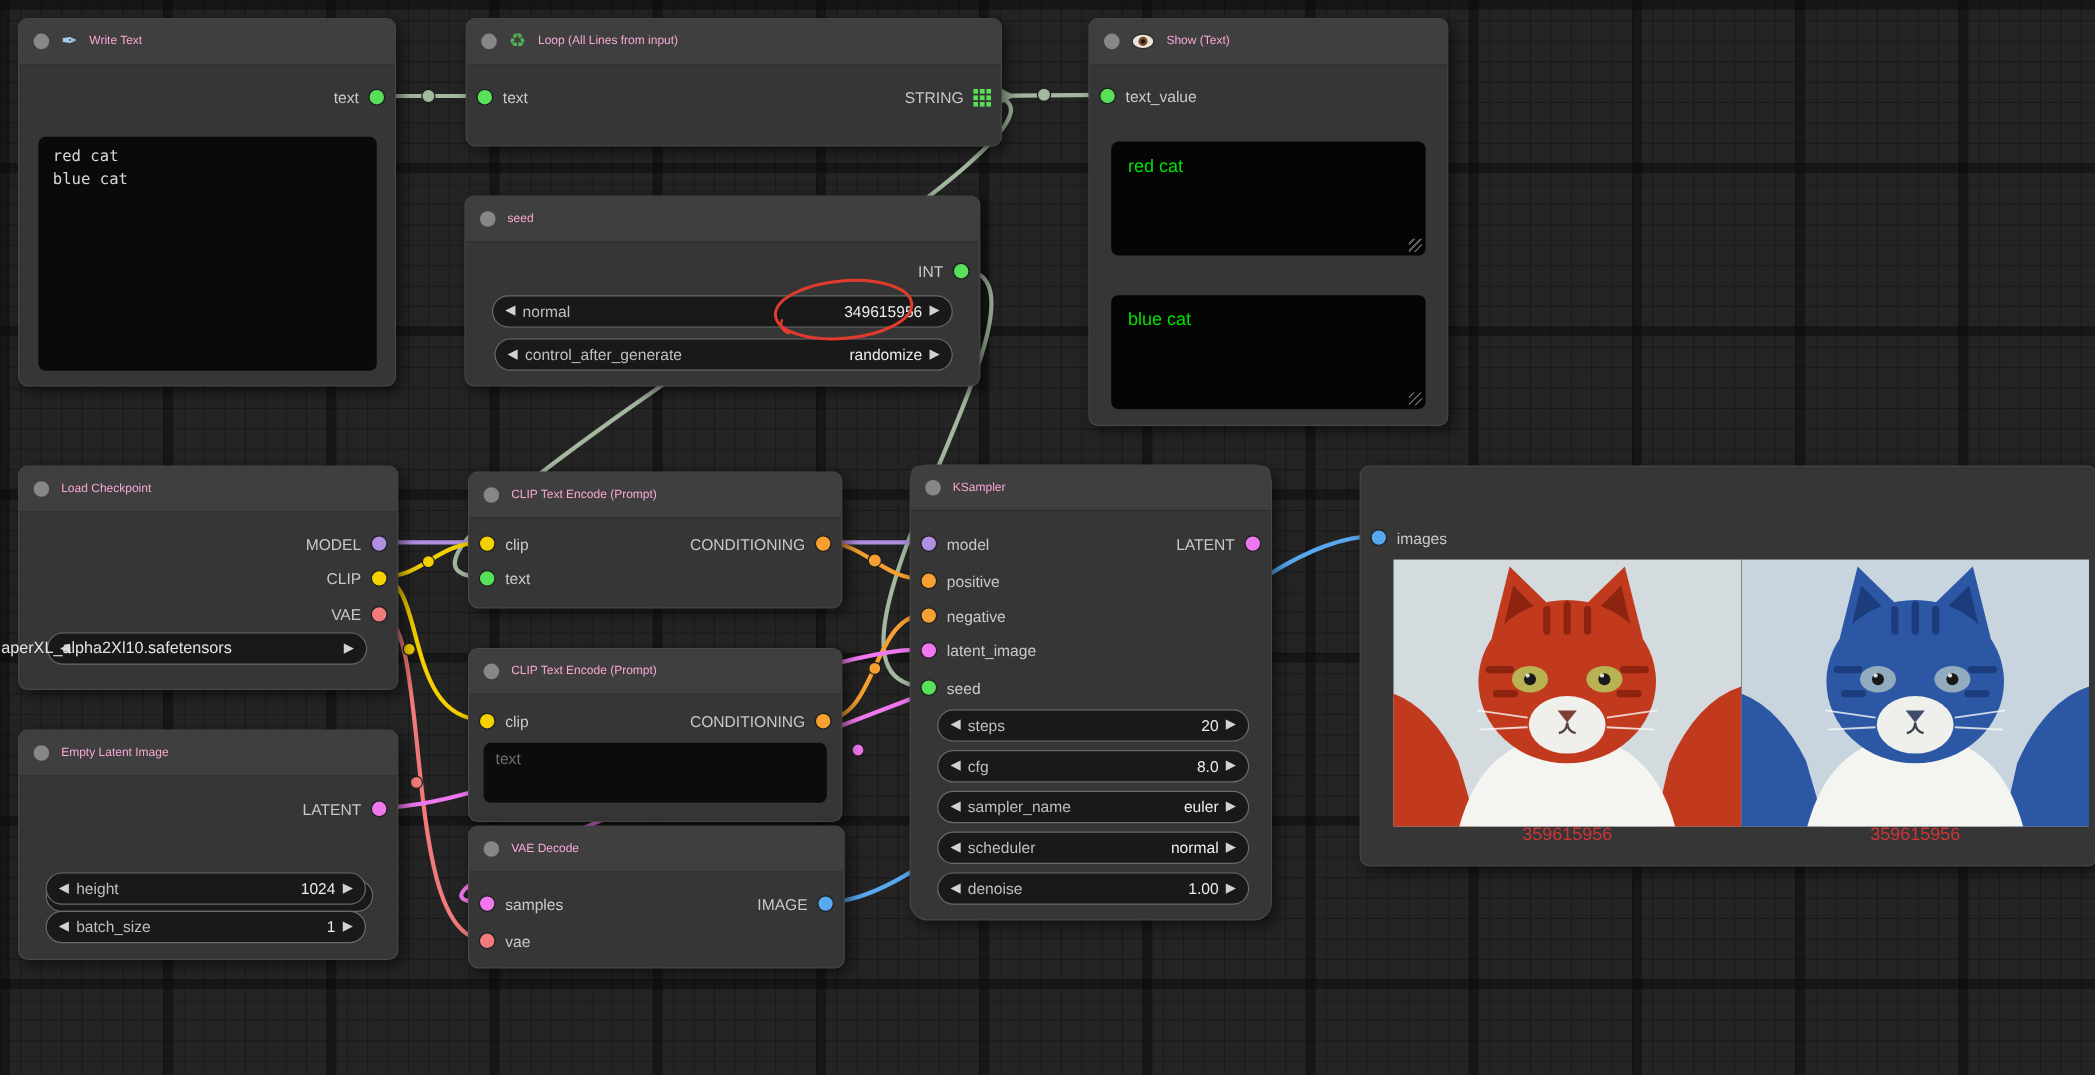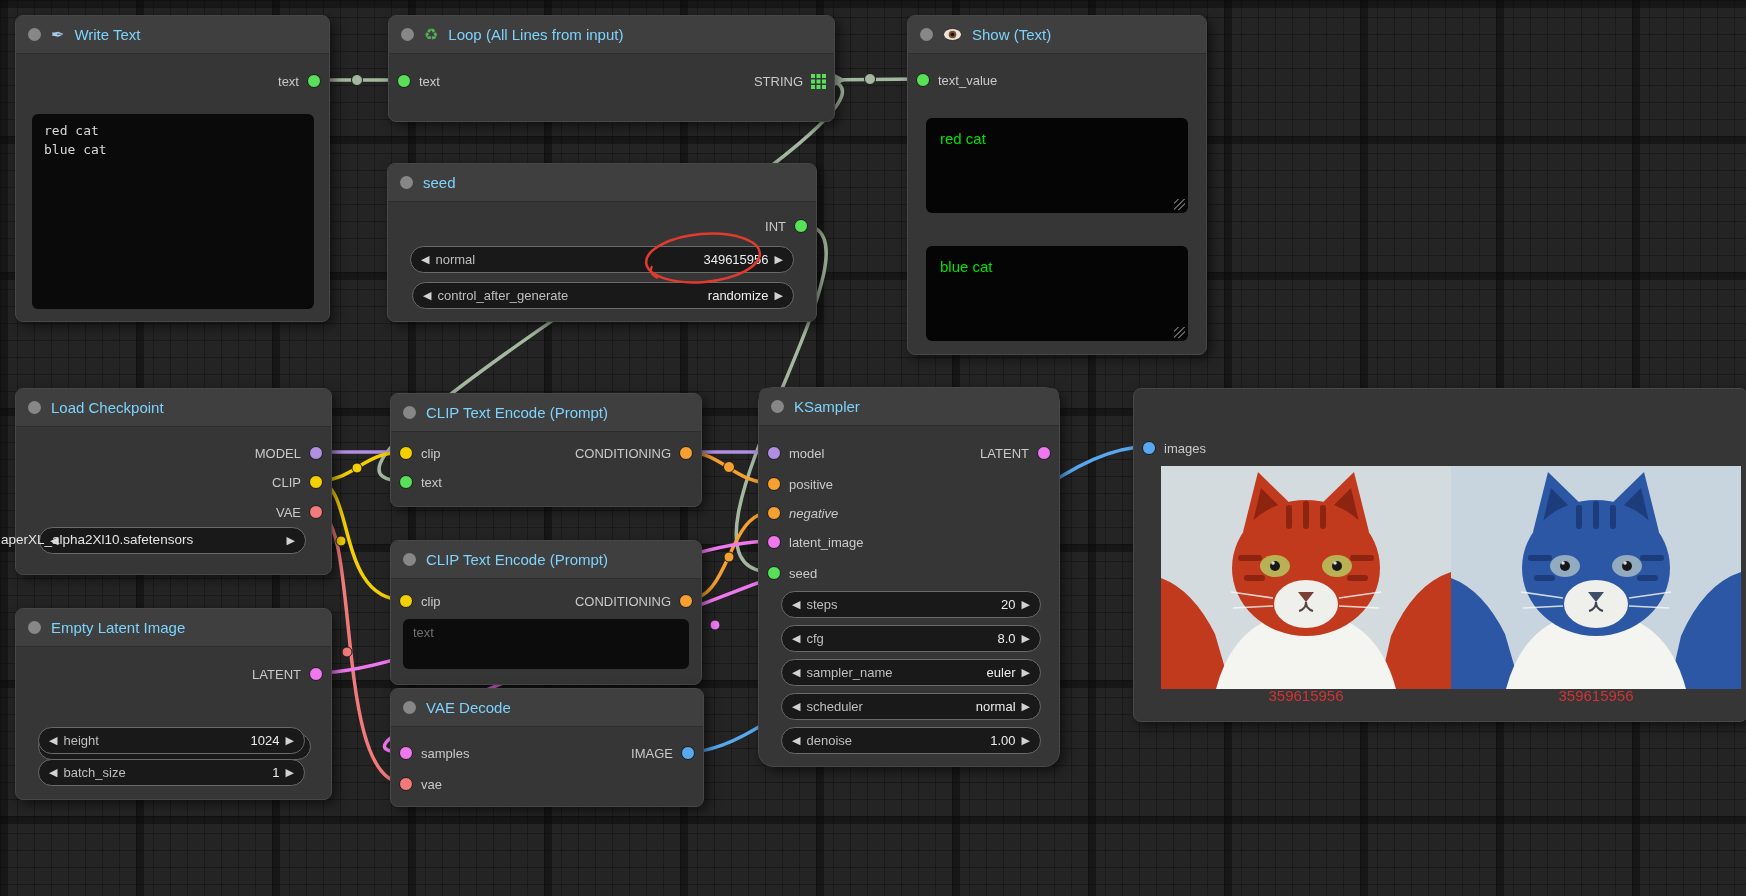--- a/index.html
+++ b/index.html
@@ -19,21 +19,21 @@
   .node{
     position:absolute;z-index:2;background:#363636;border:1px solid #474747;
     border-radius:8px;box-shadow:4px 4px 12px rgba(0,0,0,.55);
   }
   .header{
     position:absolute;left:0;top:0;right:0;height:38px;background:#3f3f3f;
     border-radius:7px 7px 0 0;border-bottom:1px solid #2d2d2d;
     display:flex;align-items:center;gap:10px;padding:0 12px;box-sizing:border-box;
   }
   .cdot{width:13px;height:13px;border-radius:50%;background:#878787;flex:0 0 auto;}
-  .title{font-size:15px;color:#7dd3fc;white-space:nowrap;}
+  .title{font-size:10px;color:#f9a8d4;white-space:nowrap;}
   .hicon{font-size:16px;line-height:1;flex:0 0 auto;}
   .row{position:absolute;height:20px;display:flex;align-items:center;gap:8px;}
   .row.in{left:8px;}
   .row.out{right:8px;}
   .row.full{left:8px;right:8px;justify-content:space-between;}
   .grp{display:flex;align-items:center;gap:8px;}
   .dot{width:12px;height:12px;border-radius:50%;border:1.5px solid #1d1d1d;box-sizing:content-box;flex:0 0 auto;}
   .plabel{font-size:13px;color:#c9c9c9;white-space:nowrap;}
   .pill{
     position:absolute;height:27px;background:#191919;border:1px solid #6a6a6a;
@@ -319,21 +319,21 @@
       </span>
       <span class="grp">
         <span class="plabel">LATENT</span>
         <span class="dot c-pink"></span>
       </span>
     </div>
     <div class="row in" style="top:86px;">
       <span class="dot c-orange"></span>
       <span class="plabel">positive</span>
     </div>
-    <div class="row in" style="top:115px;font-style:italic;">
+    <div class="row in" style="top:115px;">
       <span class="dot c-orange"></span>
       <span class="plabel">negative</span>
     </div>
     <div class="row in" style="top:144px;">
       <span class="dot c-pink"></span>
       <span class="plabel">latent_image</span>
     </div>
     <div class="row in" style="top:175px;">
       <span class="dot c-green"></span>
       <span class="plabel">seed</span>

